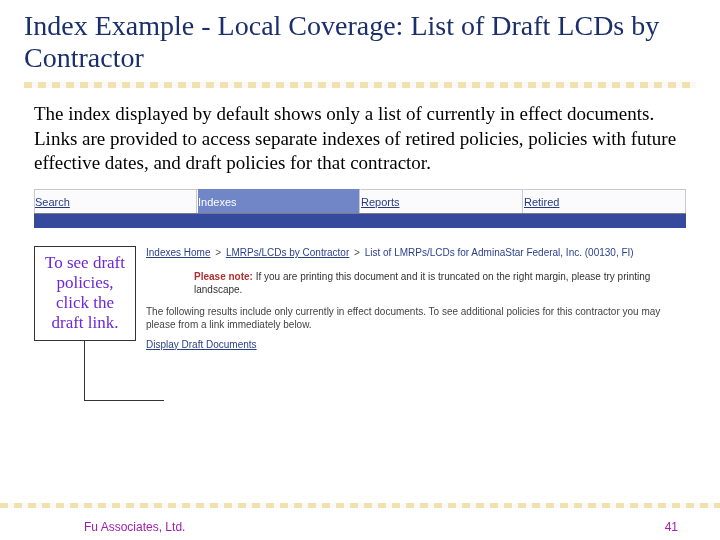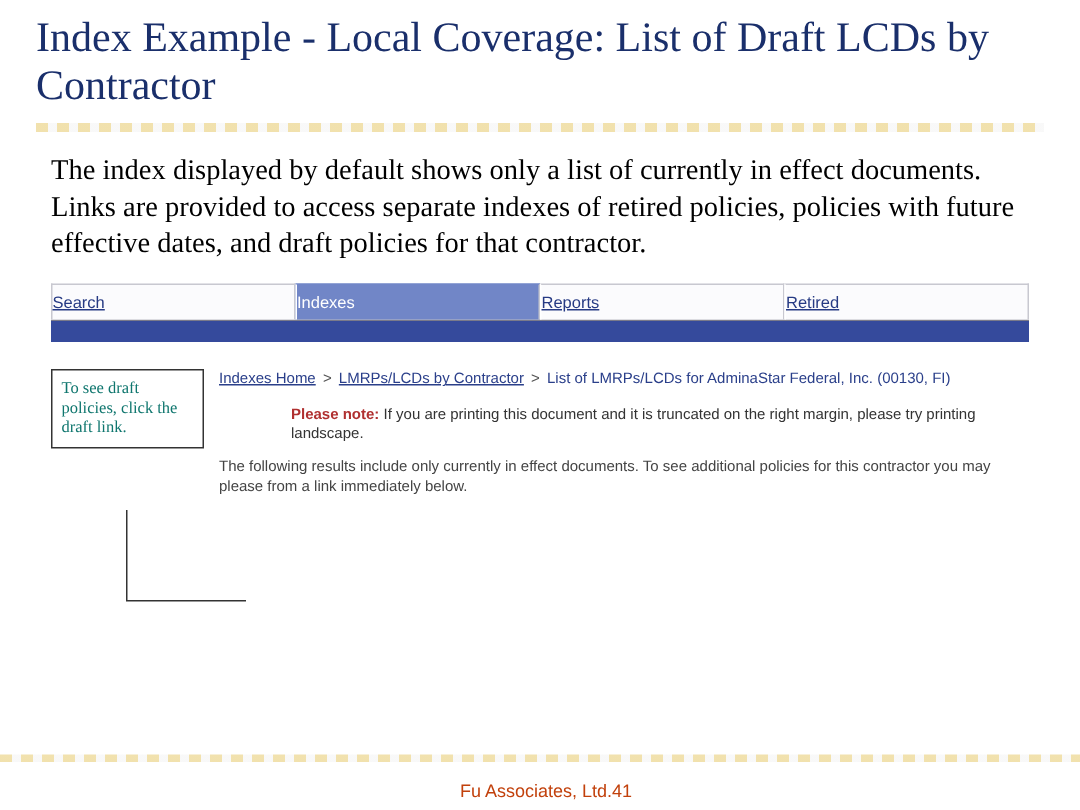--- a/index.html
+++ b/index.html
@@ -72,23 +72,24 @@
     display: flex;
     align-items: flex-start;
     gap: 10px;
     margin-top: 18px;
   }
   .callout {
     width: 102px;
     border: 1px solid #333;
     padding: 6px 6px;
     font-family: Georgia, 'Times New Roman', serif;
-    font-size: 11px;
+    font-size: 17px;
     line-height: 1.18;
-    color: #0f766e;
+    text-align: center;
+    color: #6d28d9;
     background: #fff;
     position: relative;
   }
   .callout-line {
     position: absolute;
     left: 50px;
     top: 94px;
     width: 1px;
     height: 60px;
     background: #333;
@@ -133,25 +134,25 @@
     bottom: 32px;
     height: 5px;
     background: repeating-linear-gradient(90deg, #e6c96b 0 8px, #f3f3f3 8px 14px);
     opacity: 0.55;
   }
   .footer {
     position: absolute;
     left: 0; right: 0;
     bottom: 6px;
     display: flex;
-    justify-content: center;
-    padding: 0 42px 0 50px;
+    justify-content: space-between;
+    padding: 0 42px 0 84px;
     font-family: Verdana, Geneva, sans-serif;
     font-size: 12px;
-    color: #c2410c;
+    color: #a21caf;
   }
 </style>
 </head>
 <body>
 
 <div class="title-area">
   <h1>Index Example - Local Coverage: List of Draft LCDs by Contractor</h1>
 </div>
 <div class="title-underline"></div>
 
@@ -178,20 +179,21 @@
         <span style="text-decoration:underline;cursor:pointer;">LMRPs/LCDs by Contractor</span>
         <span class="sep">&gt;</span>
         <span>List of LMRPs/LCDs for AdminaStar Federal, Inc. (00130, FI)</span>
       </div>
       <div class="please-note">
         <span class="label">Please note:</span>
         <span>If you are printing this document and it is truncated on the right margin, please try printing landscape.</span>
       </div>
       <div class="note2">The following results include only currently in effect documents. To see additional policies for this contractor you may please from a link immediately below.</div>
       <div class="doclinks">
+        <div>Display Draft Documents</div>
       </div>
     </div>
   </div>
 </div>
 
 <div class="footer-line"></div>
 <div class="footer">
   <span>Fu Associates, Ltd.</span>
   <span>41</span>
 </div>

